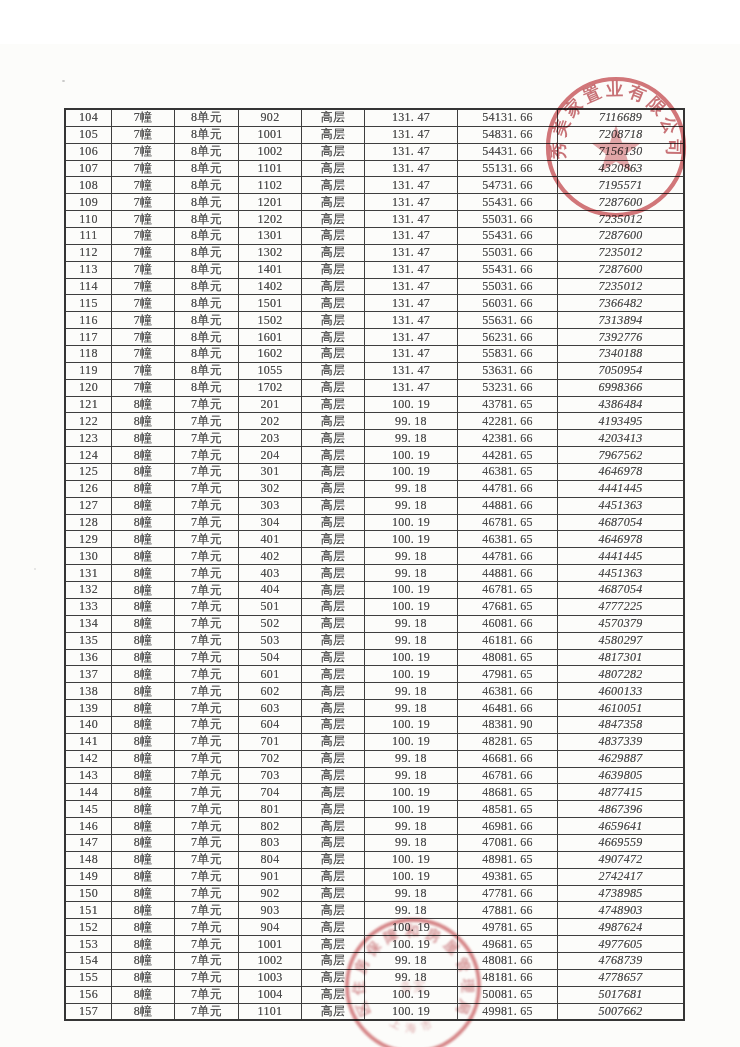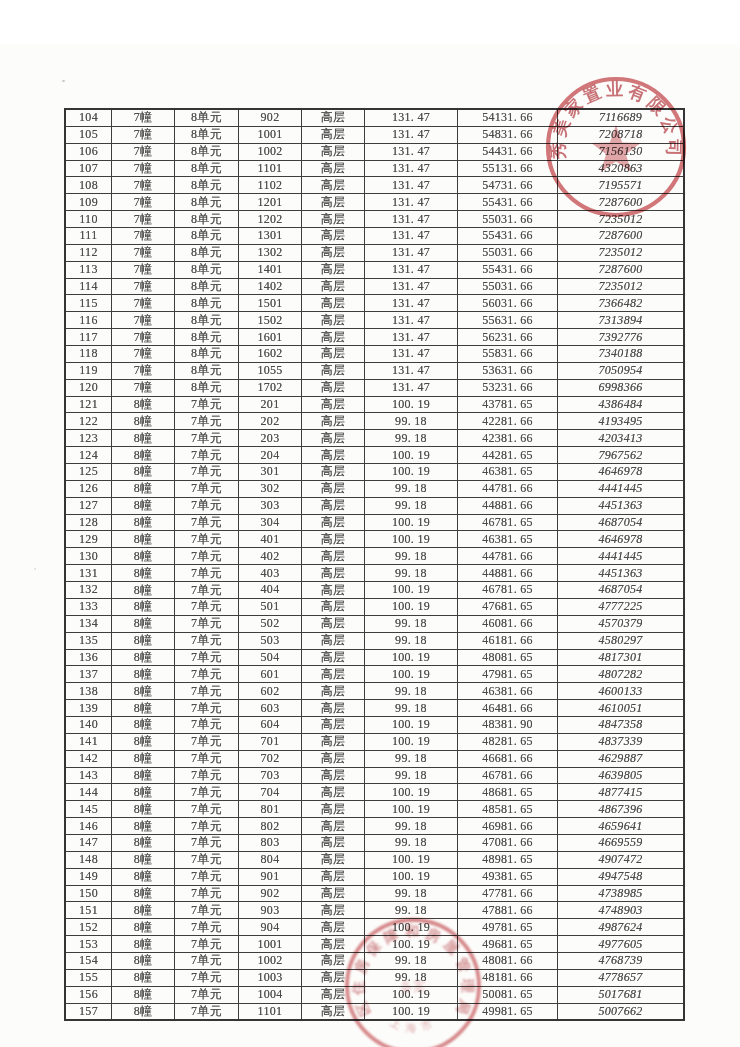--- a/index.html
+++ b/index.html
@@ -525,21 +525,21 @@
         <div class="tcell">4907472</div>
       </div>
       <div class="trow">
         <div class="tcell">149</div>
         <div class="tcell">8幢</div>
         <div class="tcell">7单元</div>
         <div class="tcell">901</div>
         <div class="tcell">高层</div>
         <div class="tcell">100. 19</div>
         <div class="tcell">49381. 65</div>
-        <div class="tcell">4947548</div>
+        <div class="tcell">2742417</div>
       </div>
       <div class="trow">
         <div class="tcell">150</div>
         <div class="tcell">8幢</div>
         <div class="tcell">7单元</div>
         <div class="tcell">902</div>
         <div class="tcell">高层</div>
         <div class="tcell">99. 18</div>
         <div class="tcell">47781. 66</div>
         <div class="tcell">4738985</div>

